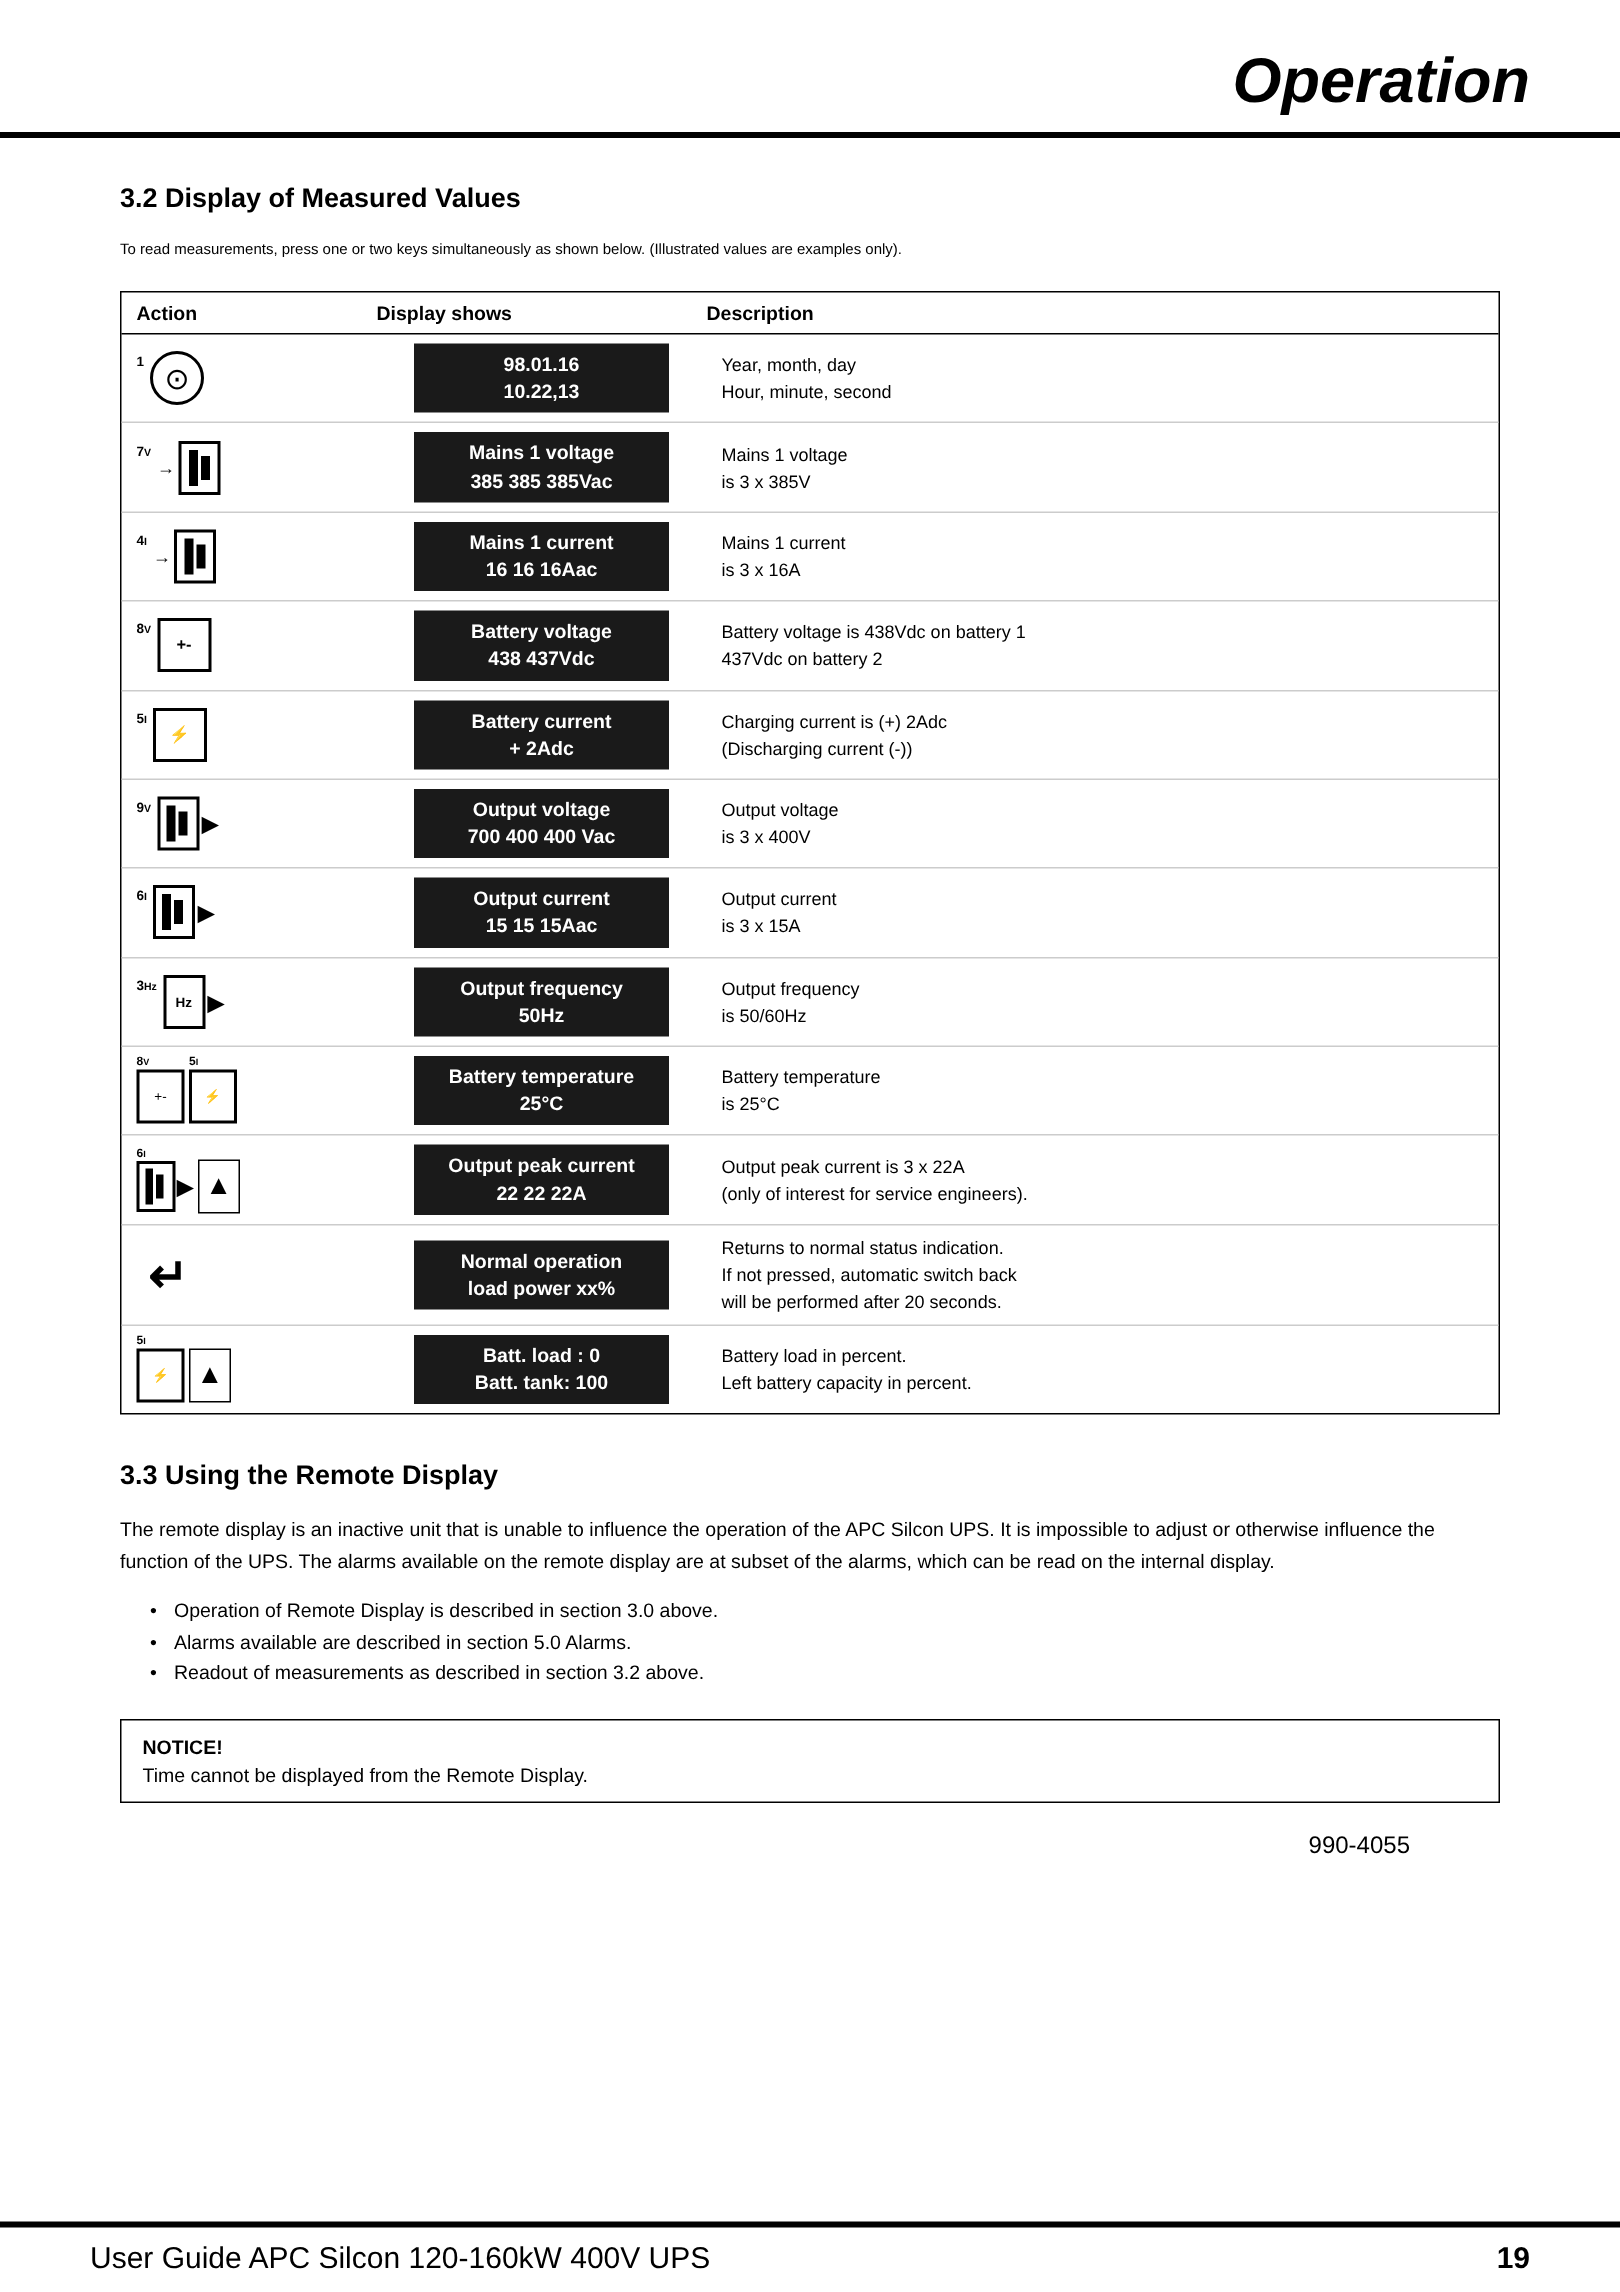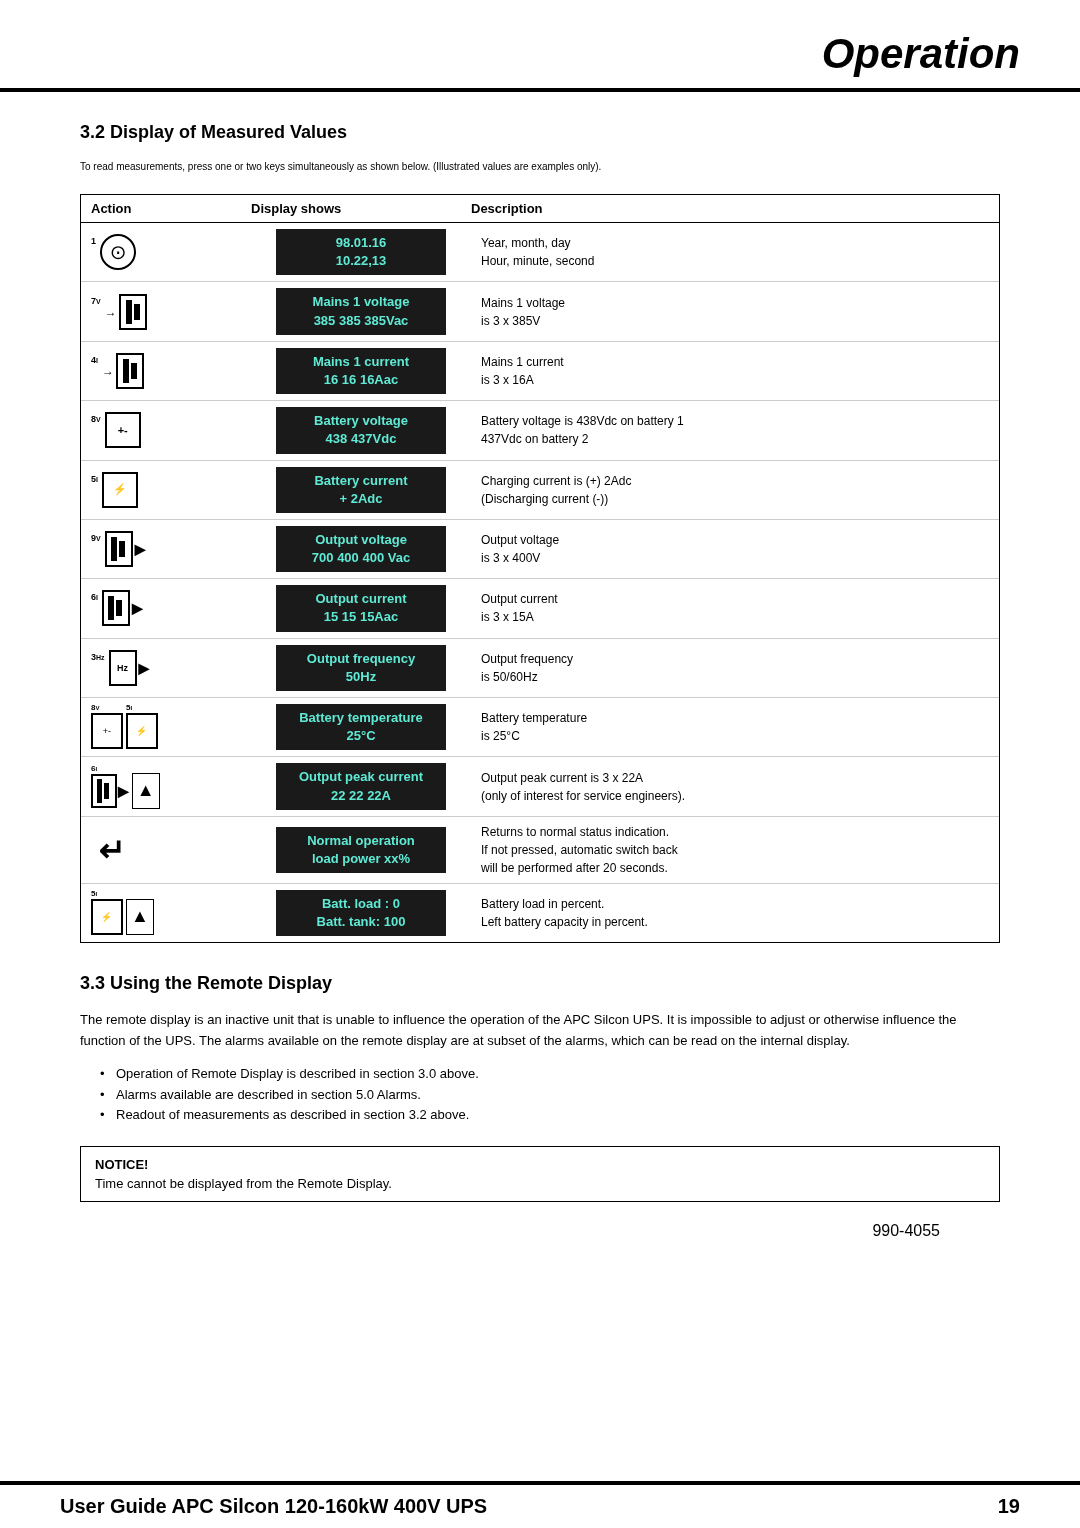--- a/index.html
+++ b/index.html
@@ -99,21 +99,21 @@
 
     
     .display-cell {
       display: flex;
       align-items: center;
       justify-content: center;
     }
 
     .display-box {
       background: #1a1a1a;
-      color: #5eead4;
+      color: #ffffff;
       text-align: center;
       padding: 5px 12px;
       font-size: 13px;
       font-weight: bold;
       line-height: 1.4;
       min-width: 170px;
     }
 
     .desc-cell {
       font-size: 12px;
@@ -167,21 +167,21 @@
       left: 0;
       right: 0;
       border-top: 4px solid #000;
       display: flex;
       align-items: center;
       justify-content: space-between;
       padding: 10px 60px;
     }
     .footer-title {
       font-size: 20px;
-      font-weight: bold;
+      font-weight: normal;
     }
     .footer-page {
       font-size: 20px;
       font-weight: bold;
     }
 
     .doc-number {
       text-align: right;
       font-size: 16px;
       padding-right: 60px;

